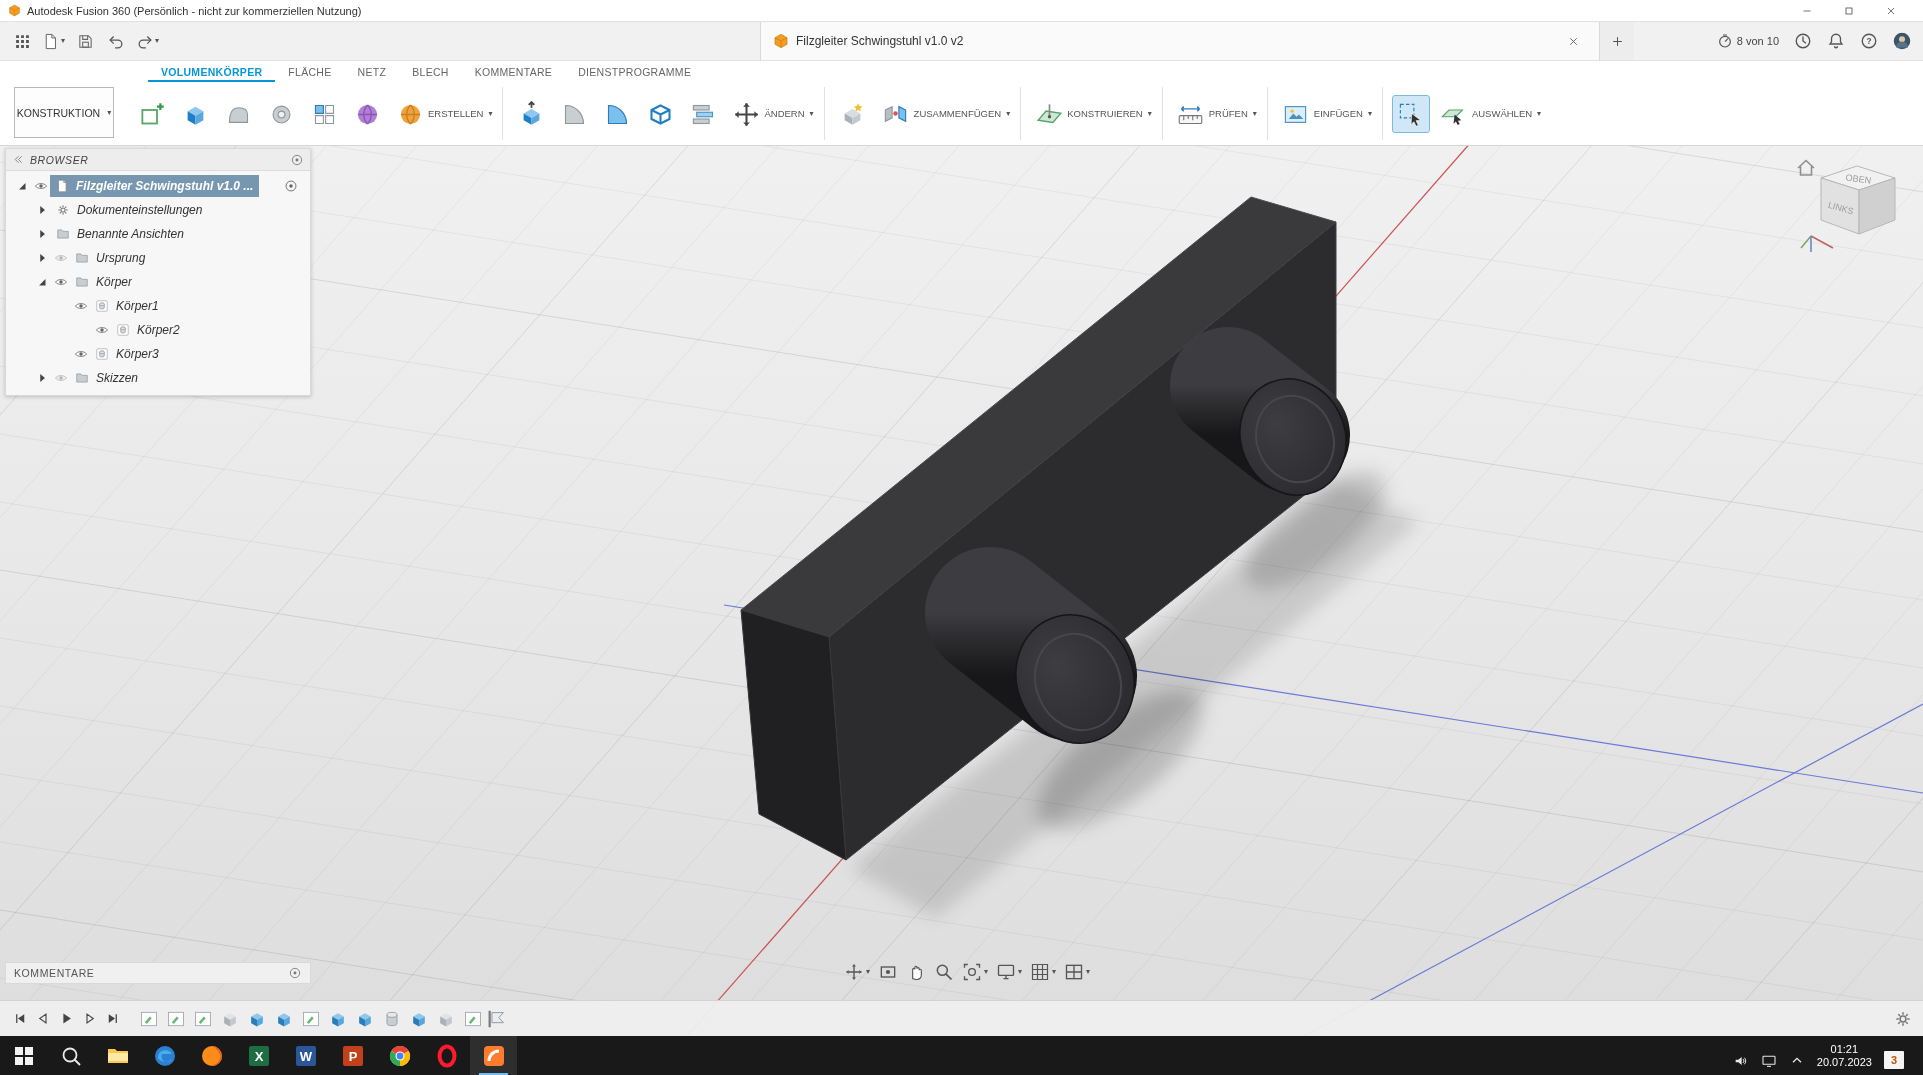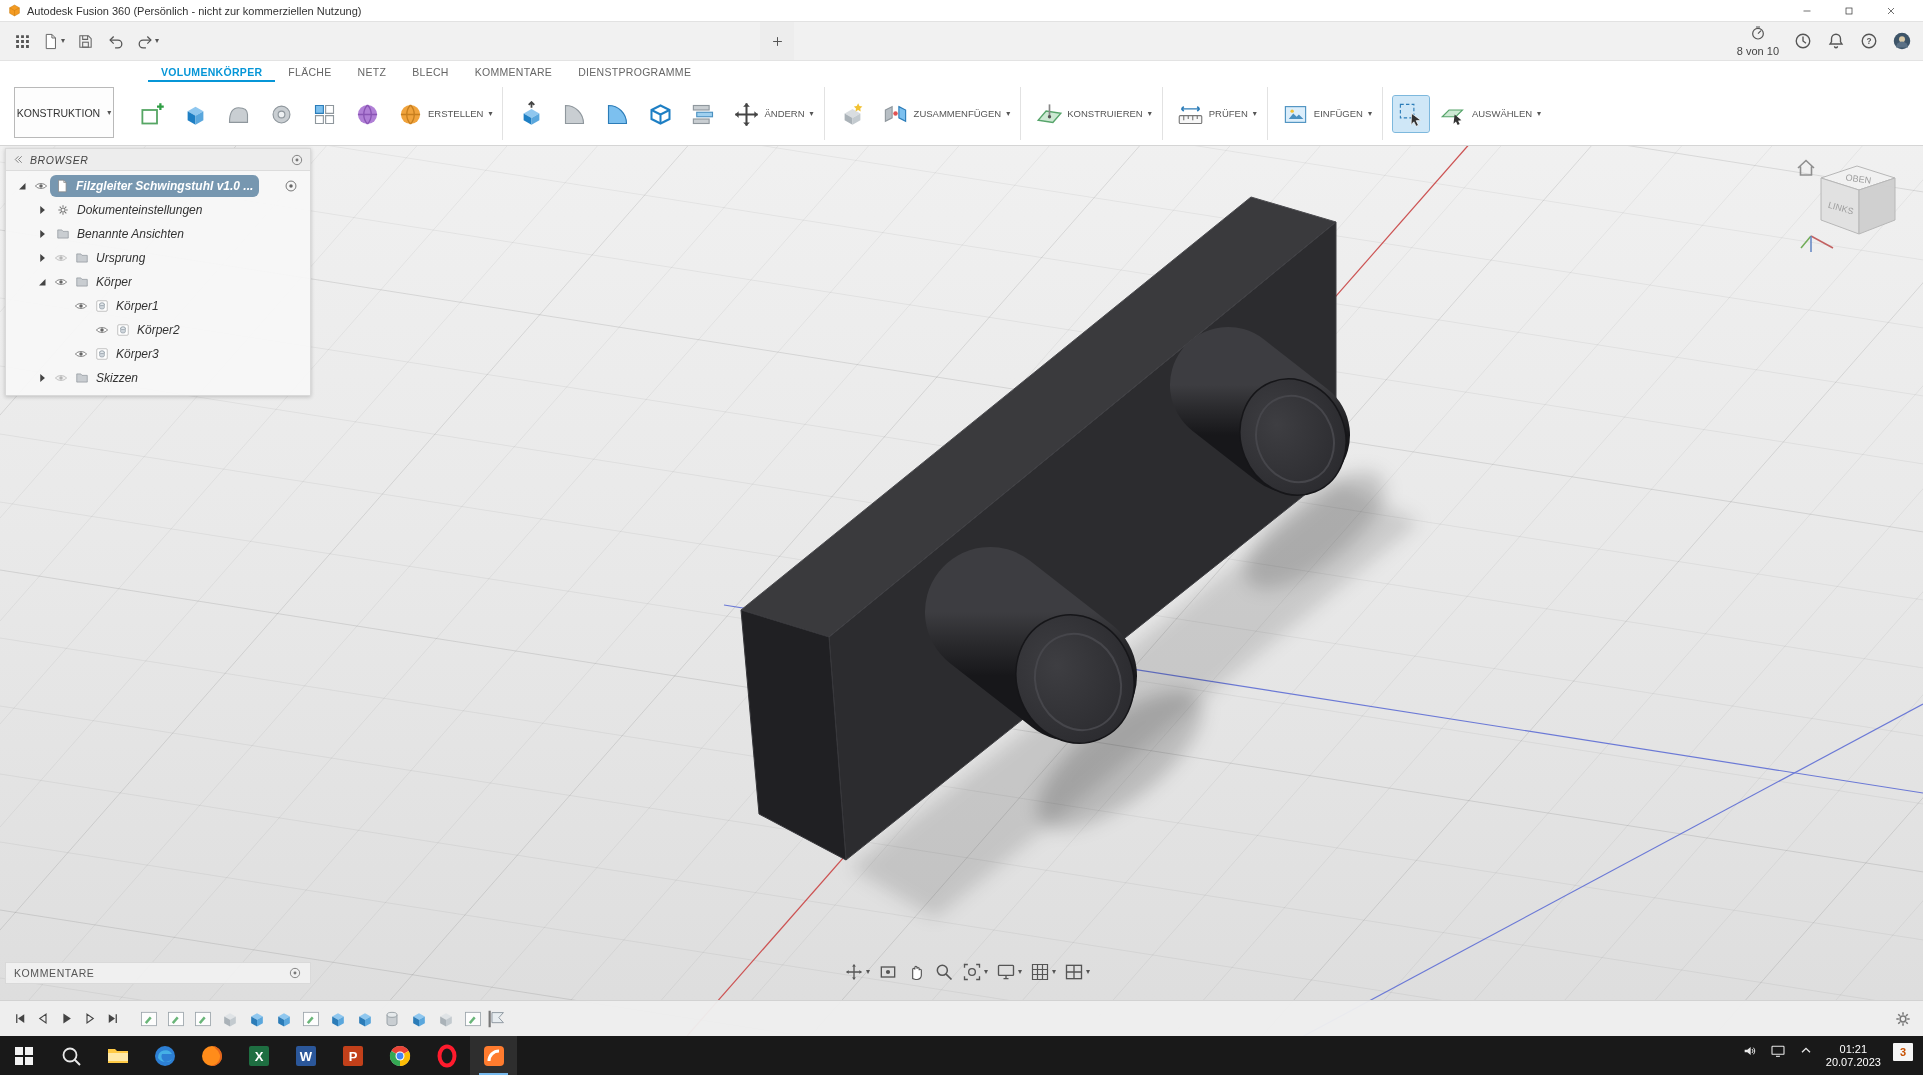--- a/index.html
+++ b/index.html
@@ -24,21 +24,21 @@
   .qbtn .icn{width:17px;height:17px;}
   #appbar-gap{width:590px;flex:none;}
   #doc-tab{width:840px;flex:none;background:#fafafa;border-left:1px solid #d8d8d8;border-right:1px solid #d8d8d8;display:flex;align-items:center;padding:0 12px;}
   #doc-tab .icn{width:16px;height:16px;margin-right:7px;}
   #doc-tab .title{font-size:12px;color:#333;white-space:nowrap;}
   #tab-close{margin-left:auto;width:20px;height:20px;}
   #tab-close .icn{width:13px;height:13px;margin:0;}
   #newtab-btn{width:34px;display:flex;align-items:center;justify-content:center;background:#ededed;}
   #newtab-btn .icn{width:15px;height:15px;}
   #appbar-right{flex:1;display:flex;align-items:center;justify-content:flex-end;gap:15px;padding-right:12px;}
-  #job-status{display:flex;align-items:center;gap:4px;font-size:11px;color:#444;flex-direction:column;}
+  #job-status{display:flex;align-items:center;gap:4px;font-size:11px;color:#444;}
   #job-status .icn{width:16px;height:16px;}
   #appbar-right>.icn{width:18px;height:18px;}
   #avatar{width:26px;height:26px;border-radius:50%;overflow:hidden;}
 
   
   #ribbon-tabs{position:absolute;top:61px;left:0;right:0;height:21px;background:#ffffff;display:flex;align-items:flex-end;padding-left:148px;z-index:48;}
   .rtab{font-size:10.5px;color:#666;padding:3px 13px 4px;letter-spacing:.3px;white-space:nowrap;}
   .rtab.active{color:#0696d7;box-shadow:inset 0 -2px 0 #0696d7;font-weight:bold;}
 
   
@@ -56,21 +56,21 @@
   
   #browser{position:absolute;left:5px;top:148px;width:306px;background:rgba(247,247,247,.93);border:1px solid #d9d9d9;box-shadow:0 1px 4px rgba(0,0,0,.2);z-index:40;font-style:italic;}
   .panel-header{height:22px;display:flex;align-items:center;padding:0 6px;background:rgba(236,236,236,.96);border-bottom:1px solid #dcdcdc;}
   .panel-header .icn{width:13px;height:13px;}
   .panel-header .ph-title{font-size:10.5px;color:#444;letter-spacing:.6px;margin-left:5px;}
   .panel-header .ph-toggle{margin-left:auto;width:14px;height:14px;}
   #browser-tree{padding:3px 0 5px;}
   .trow{height:24px;display:flex;align-items:center;}
   .trow .slot{width:19px;height:18px;flex:none;display:flex;align-items:center;justify-content:center;}
   .trow .slot .icn,.trow .slot svg{width:14px;height:14px;}
-  .trow .core{display:flex;align-items:center;gap:5px;padding:2px 6px 2px 2px;border-radius:6px;min-width:0;}
+  .trow .core{display:flex;align-items:center;gap:5px;padding:2px 6px 2px 2px;border-radius:0;min-width:0;}
   .trow .lbl{font-size:12px;color:#333;white-space:nowrap;overflow:hidden;text-overflow:ellipsis;}
   .trow.selected .core{background:#7797b0;}
   .trow.selected .lbl{color:#fff;font-weight:bold;}
   .trow .target{margin-left:auto;margin-right:10px;}
 
   
   #comments{position:absolute;left:5px;top:962px;width:306px;height:22px;background:rgba(240,240,240,.95);border:1px solid #d9d9d9;display:flex;align-items:center;padding:0 8px;z-index:40;}
   #comments .ph-title{font-size:10.5px;color:#555;letter-spacing:.6px;}
   #comments .ph-toggle{margin-left:auto;width:14px;height:14px;}
 
@@ -89,21 +89,21 @@
   .fbtn .icn{width:20px;height:20px;}
   #timeline-marker{width:22px;height:24px;margin-left:2px;}
   #timeline-settings{margin-left:auto;width:20px;height:20px;}
 
   
   #taskbar{position:absolute;left:0;right:0;bottom:0;height:39px;background:#191919;display:flex;align-items:center;z-index:60;}
   .tbtn{width:47px;height:39px;display:flex;align-items:center;justify-content:center;position:relative;}
   .tbtn .icn{width:24px;height:24px;}
   .tbtn.active{background:#2e2e2e;}
   .tbtn.active::after{content:"";position:absolute;bottom:0;left:9px;right:9px;height:2px;background:#76b9ed;}
-  #tray{margin-left:auto;display:flex;align-items:flex-start;gap:12px;padding-right:10px;}
+  #tray{margin-left:auto;display:flex;align-items:flex-end;gap:12px;padding-right:19px;}
   #tray .icn{width:16px;height:16px;}
   #clock{color:#fff;font-size:11px;text-align:center;line-height:13px;white-space:nowrap;}
   #tray-badge{background:#f5f5f5;color:#c75000;font-size:11px;font-weight:bold;padding:3px 7px;border-radius:1px;}
 
   
   #scene{position:absolute;left:0;top:0;z-index:0;}
   #viewcube{position:absolute;left:1795px;top:156px;width:120px;height:104px;z-index:30;opacity:.95;}
   #viewcube svg{width:100%;height:100%;}
 </style>
 </head>
@@ -318,20 +318,37 @@
         <span class="icn">
           <svg viewBox="0 0 24 24">
             <path d="M16 5 L21 10 L16 15" fill="none" stroke="#555" stroke-width="1.8"></path>
             <path d="M21 10 H10 a5.5 5.5 0 0 0 0 11 h4" fill="none" stroke="#555" stroke-width="1.8"></path>
           </svg>
         </span>
         <span class="caret">▾</span>
       </div>
   </div>
   <div id="appbar-gap"></div>
+  <div id="doc-tab">
+    <span class="icn">
+        <svg viewBox="0 0 24 24">
+          <path d="M12 2 L21 7 V17 L12 22 L3 17 V7z" fill="#f49b22" stroke="#c97c10"></path>
+          <path d="M3 7 L12 12 L21 7" fill="none" stroke="#c97c10"></path>
+          <path d="M12 12 V22" stroke="#c97c10"></path>
+        </svg>
+      </span>
+    <span class="title">Filzgleiter Schwingstuhl v1.0 v2</span>
+    <div id="tab-close" class="qbtn">
+        <span class="icn">
+          <svg viewBox="0 0 24 24">
+            <path d="M6 6 L18 18 M18 6 L6 18" stroke="#555" stroke-width="1.6"></path>
+          </svg>
+        </span>
+      </div>
+  </div>
   <div id="newtab-btn">
       <span class="icn">
         <svg viewBox="0 0 24 24">
           <path d="M12 5 V19 M5 12 H19" stroke="#555" stroke-width="1.6"></path>
         </svg>
       </span>
     </div>
   <div id="appbar-right">
     <div id="job-status">
       <span class="icn">

